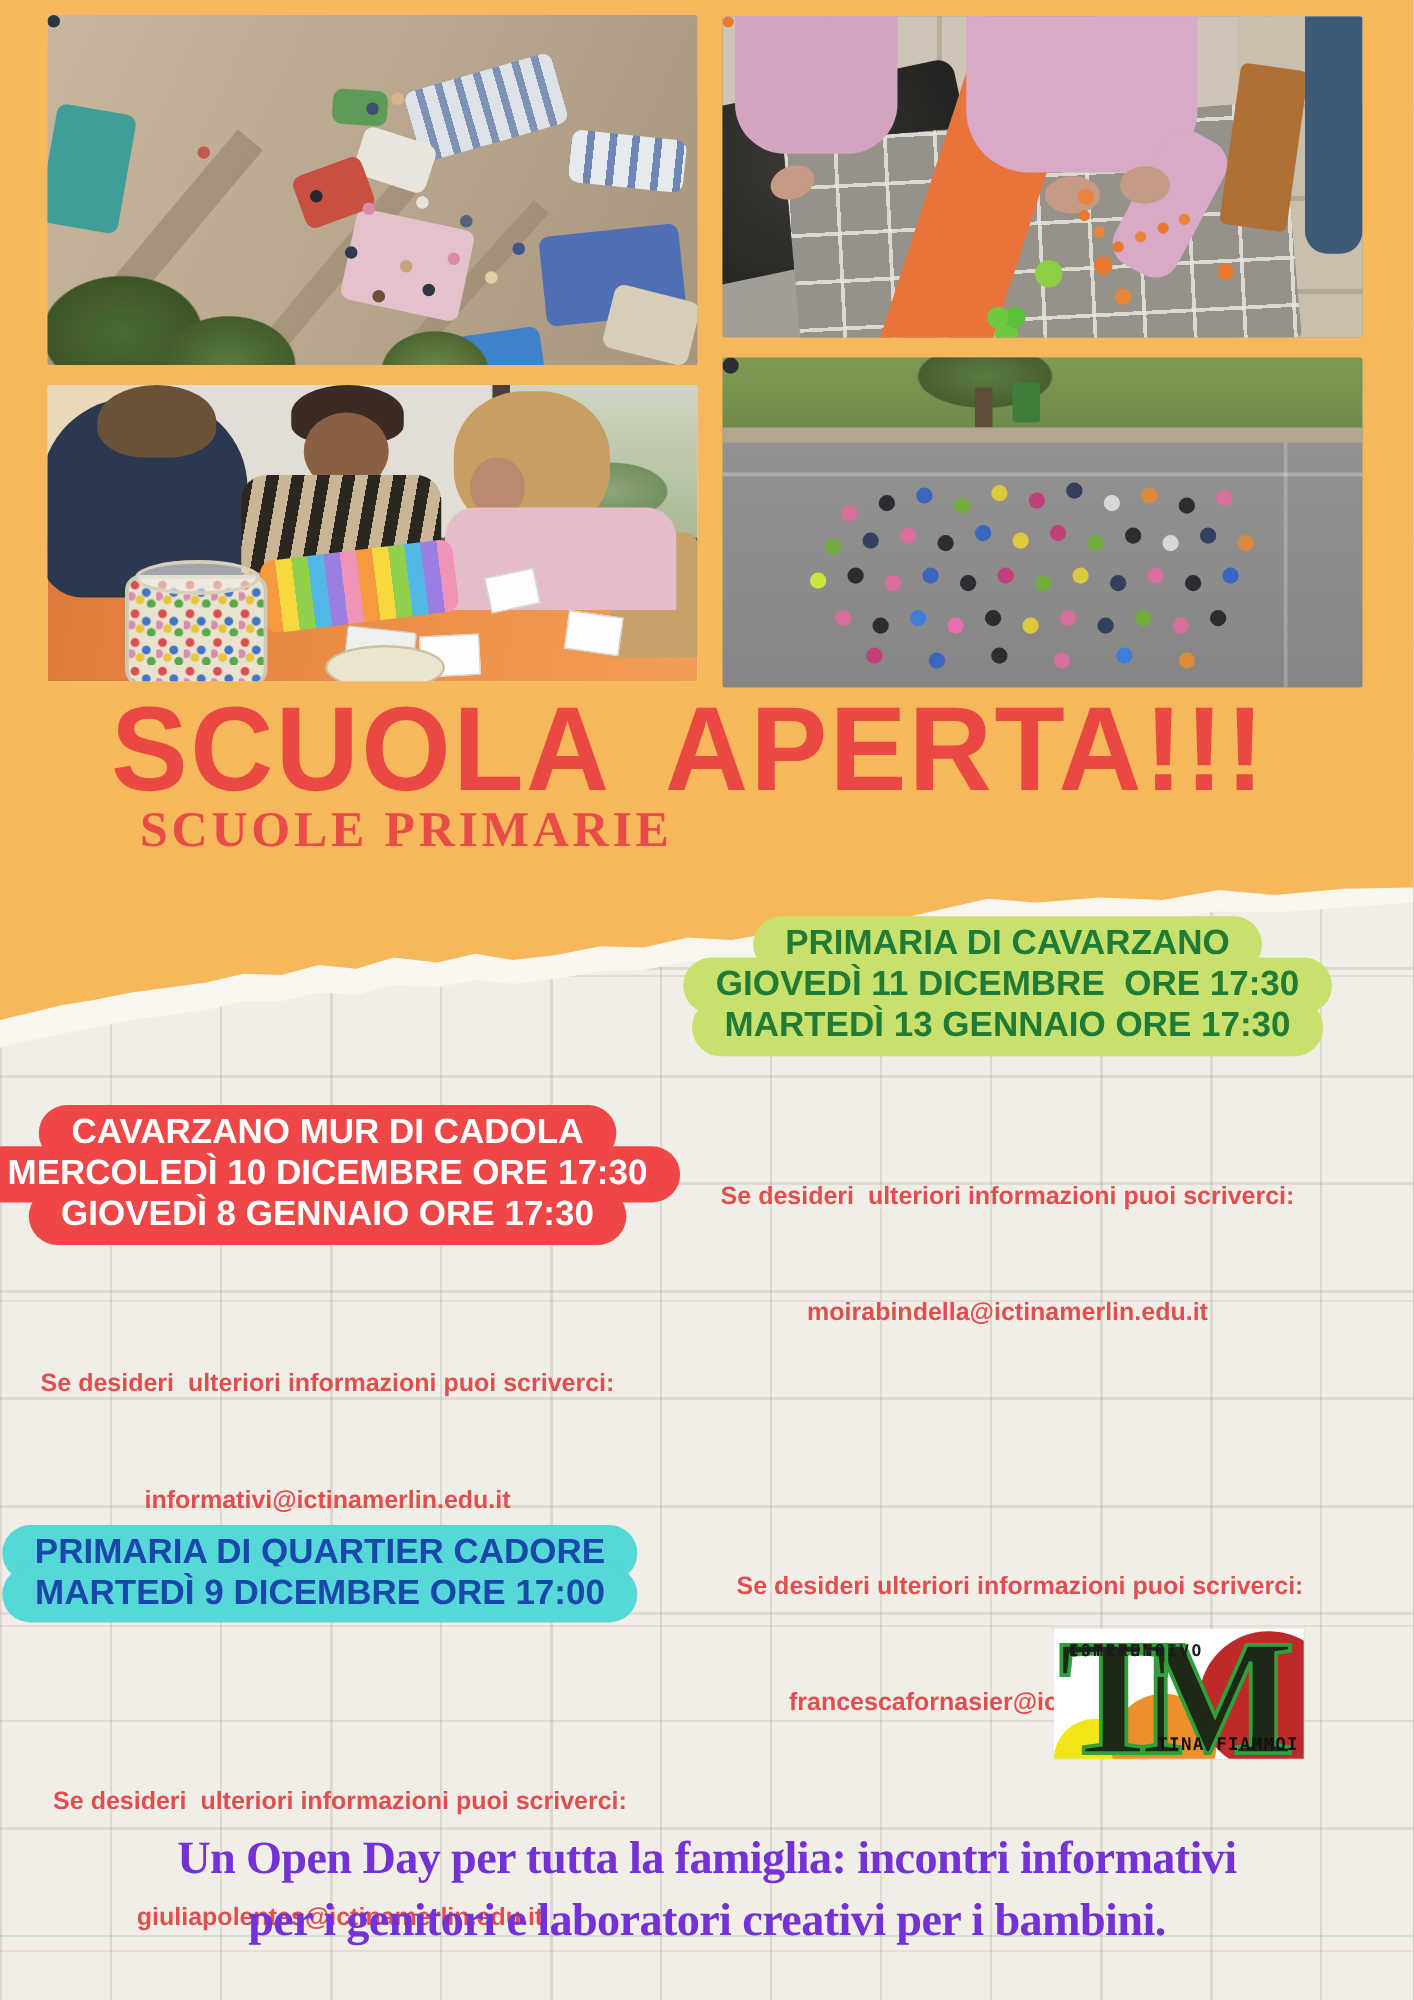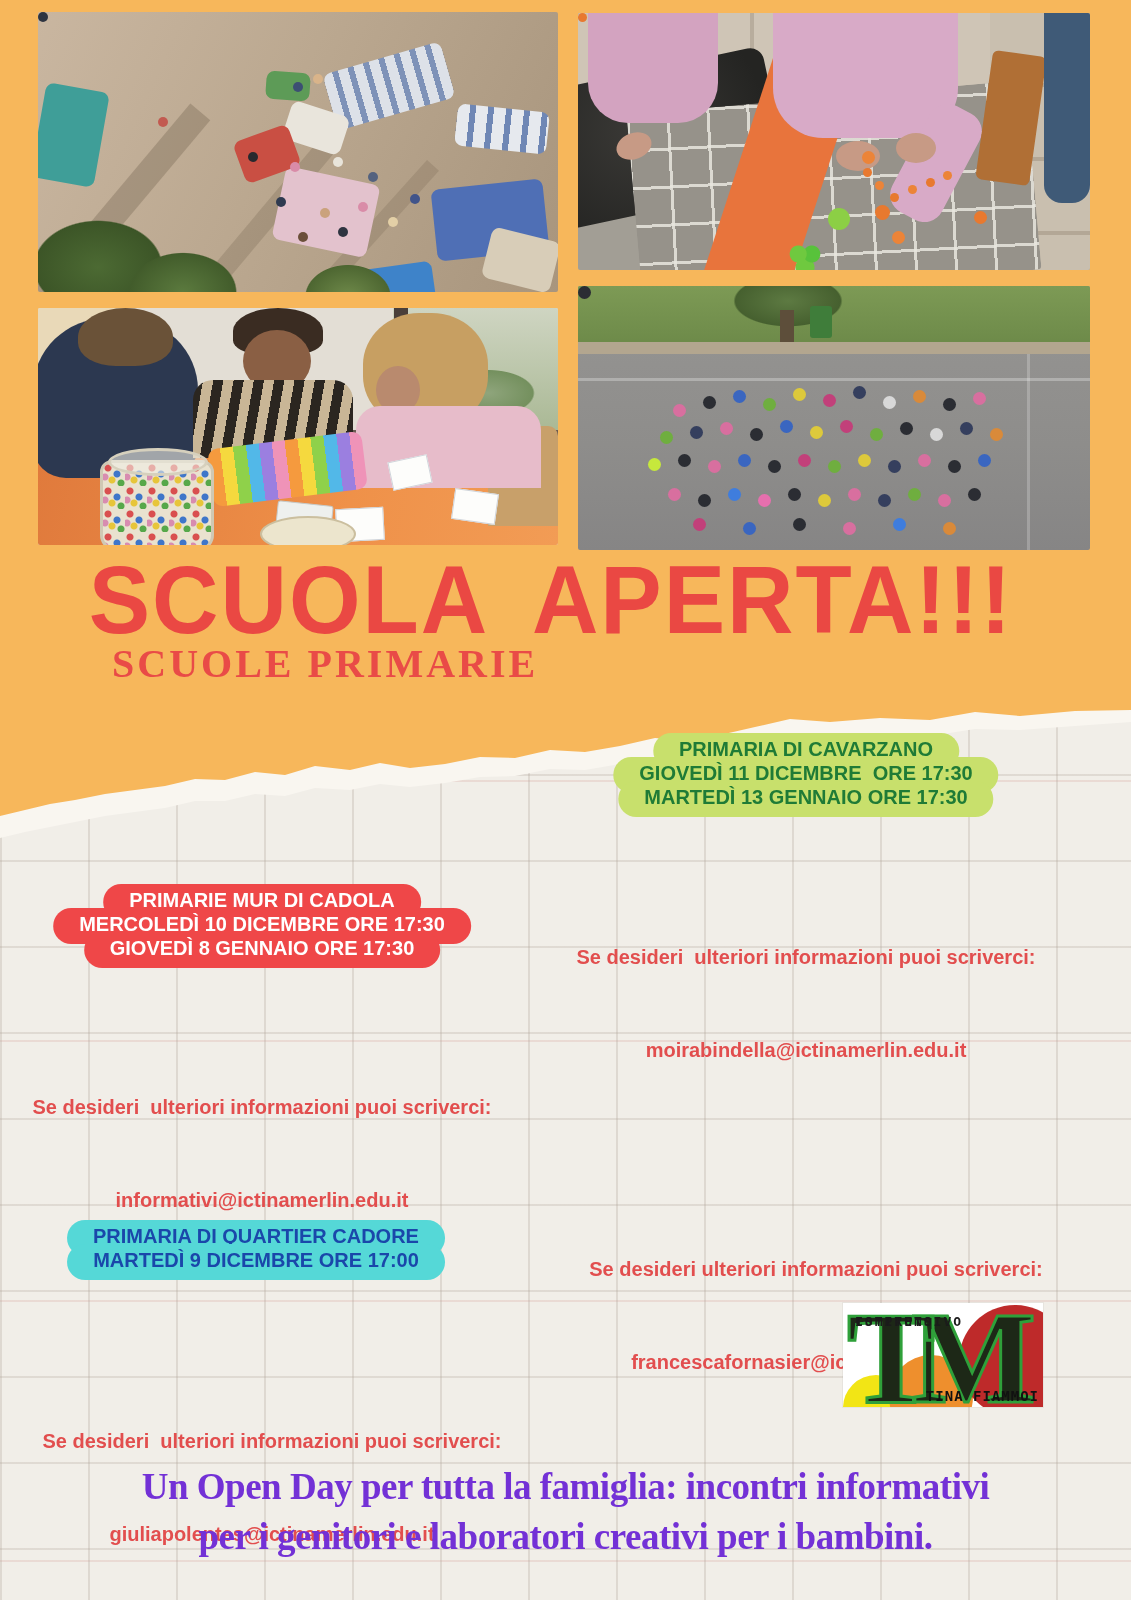--- a/index.html
+++ b/index.html
@@ -107,21 +107,21 @@
       70px 172px 0 #c6e83c,100px 168px 0 #2b2d33,130px 174px 0 #d86f9f,160px 168px 0 #3a66c0,190px 174px 0 #2b2d33,220px 168px 0 #c2407a,250px 174px 0 #6fae3f,280px 168px 0 #ddc93b,310px 174px 0 #353f5e,340px 168px 0 #d86f9f,370px 174px 0 #2b2d33,400px 168px 0 #3a66c0,
       90px 202px 0 #d86f9f,120px 208px 0 #2b2d33,150px 202px 0 #3f7ddd,180px 208px 0 #e66fae,210px 202px 0 #2b2d33,240px 208px 0 #ddc93b,270px 202px 0 #d86f9f,300px 208px 0 #353f5e,330px 202px 0 #6fae3f,360px 208px 0 #d86f9f,390px 202px 0 #2b2d33,
       115px 232px 0 #c2407a,165px 236px 0 #3a66c0,215px 232px 0 #2b2d33,265px 236px 0 #d86f9f,315px 232px 0 #3f7ddd,365px 236px 0 #d98a3a;}
   
   .title{position:absolute;z-index:4;left:86px;top:548px;width:930px;text-align:center;
     font-size:92px;font-weight:800;color:#EA4843;letter-spacing:2px;word-spacing:22px;
     transform:scaleY(1.04);white-space:pre;}
   .subtitle{position:absolute;z-index:4;left:112px;top:640px;font-size:40px;font-weight:800;color:#E94B47;letter-spacing:3px;white-space:pre;font-family:Liberation Serif, serif;}
   
   .card{position:absolute;z-index:4;display:flex;flex-direction:column;align-items:center;transform:translateX(-50%);}
-  .card .line{white-space:pre;font-weight:bold;font-size:20px;line-height:1.15;border-radius:24px;padding:5px 26px 8px;}
+  .card .line{white-space:pre;font-weight:bold;font-size:28px;line-height:1.15;border-radius:24px;padding:5px 26px 8px;}
   .card .line + .line{margin-top:-12px;}
   .card-green{left:806px;top:733px;}
   .card-green .line{background:#C8E06C;color:#1F7B36;}
   .card-red{left:262px;top:884px;}
   .card-red .line{background:#EF4748;color:#FFFFFF;}
   .card-orange{left:838px;top:1046px;}
   .card-orange .line{background:#F6BB5B;color:#C05F10;}
   .card-cyan{left:256px;top:1220px;}
   .card-cyan .line{background:#55D8D7;color:#1A47AA;}
   
@@ -233,21 +233,21 @@
     <span class="line">PRIMARIA DI CAVARZANO</span>
     <span class="line">GIOVEDÌ 11 DICEMBRE  ORE 17:30</span>
     <span class="line">MARTEDÌ 13 GENNAIO ORE 17:30</span>
   </div>
   <div class="info info-green">
     <div>Se desideri  ulteriori informazioni puoi scriverci:</div>
     <div>moirabindella@ictinamerlin.edu.it</div>
   </div>
 
   <div class="card card-red">
-    <span class="line">PRIMARIE MUR DI CADOLA</span>
+    <span class="line">CAVARZANO MUR DI CADOLA</span>
     <span class="line">MERCOLEDÌ 10 DICEMBRE ORE 17:30</span>
     <span class="line">GIOVEDÌ 8 GENNAIO ORE 17:30</span>
   </div>
   <div class="info info-red">
     <div>Se desideri  ulteriori informazioni puoi scriverci:</div>
     <div>informativi@ictinamerlin.edu.it</div>
   </div>
 
   <div class="info info-orange">
     <div>Se desideri ulteriori informazioni puoi scriverci:</div>

